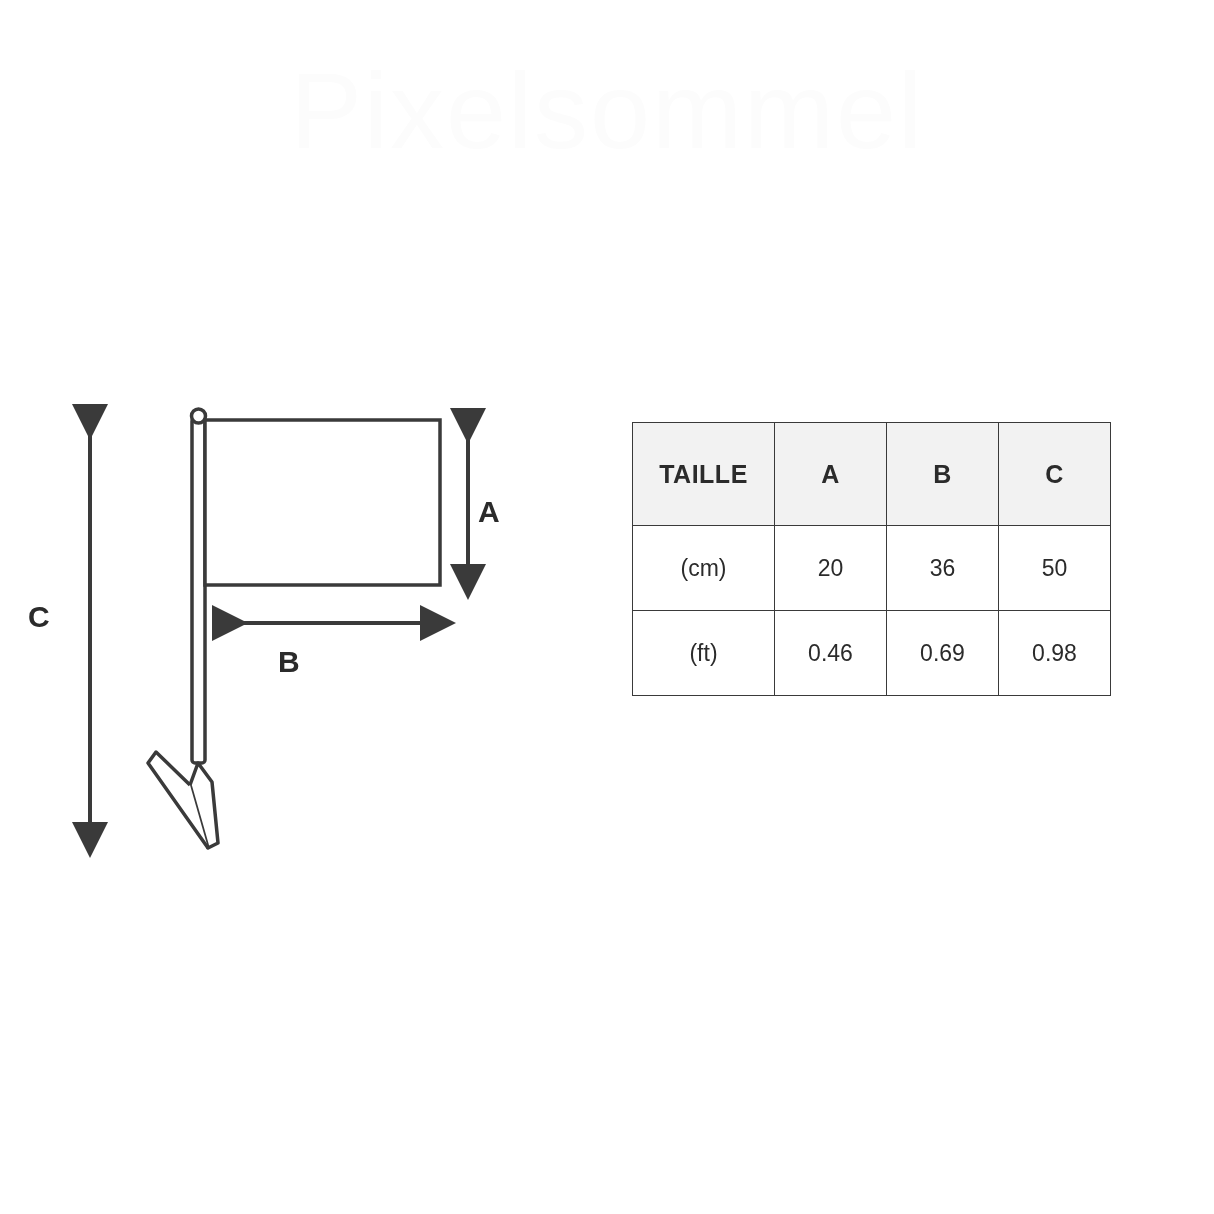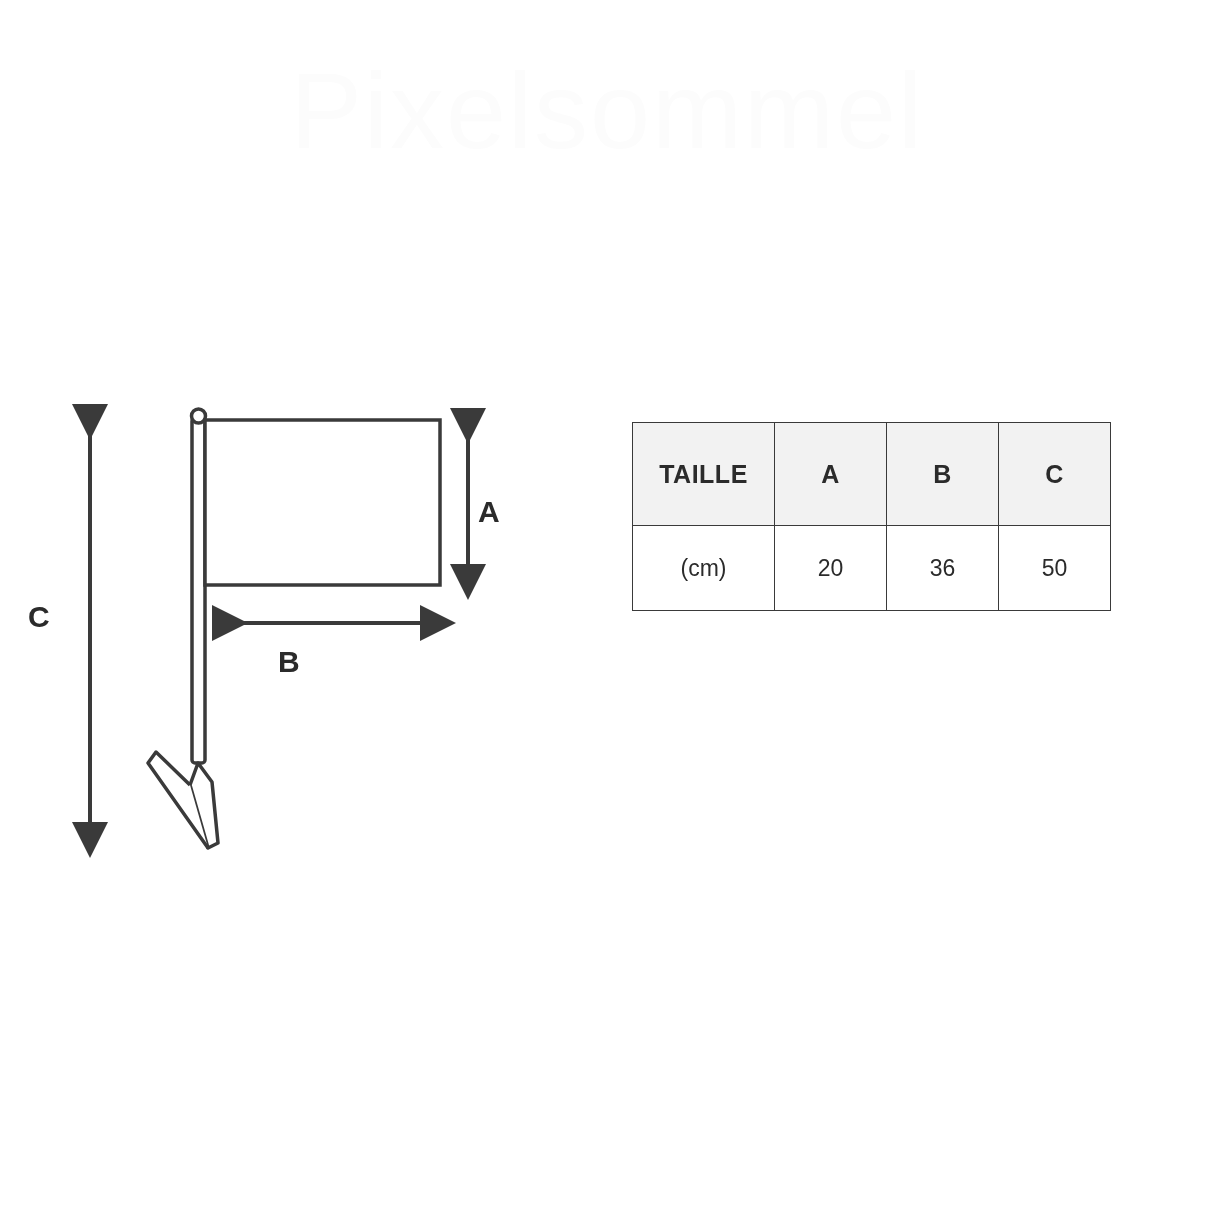--- a/index.html
+++ b/index.html
@@ -139,14 +139,20 @@
       <th class="col-val">C</th>
     </tr>
   </thead>
   <tbody>
     <tr>
       <td>(cm)</td>
       <td>20</td>
       <td>36</td>
       <td>50</td>
     </tr>
+    <tr>
+      <td>(ft)</td>
+      <td>0.46</td>
+      <td>0.69</td>
+      <td>0.98</td>
+    </tr>
   </tbody>
 </table>
 
 </body></html>

